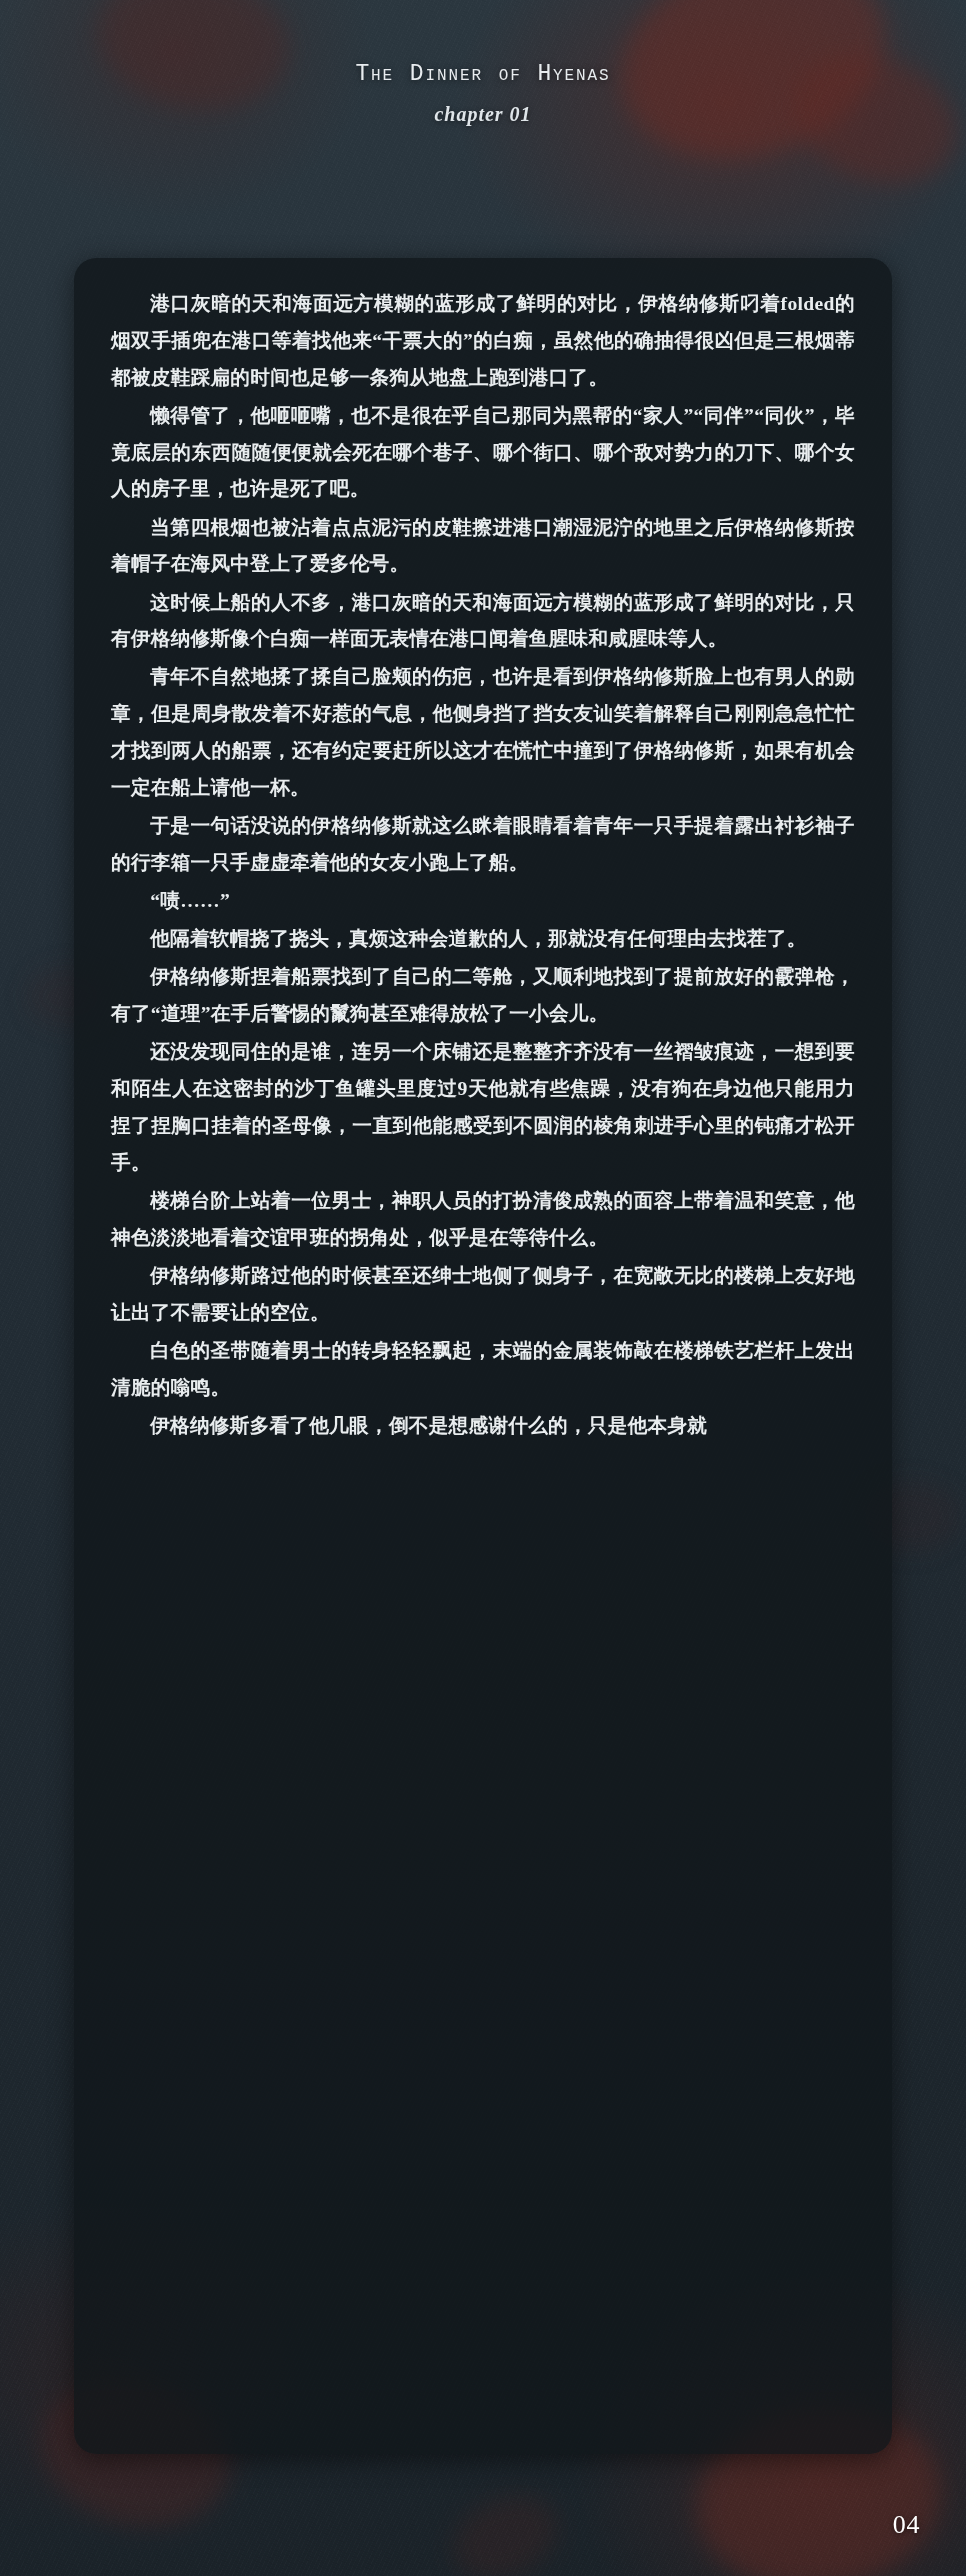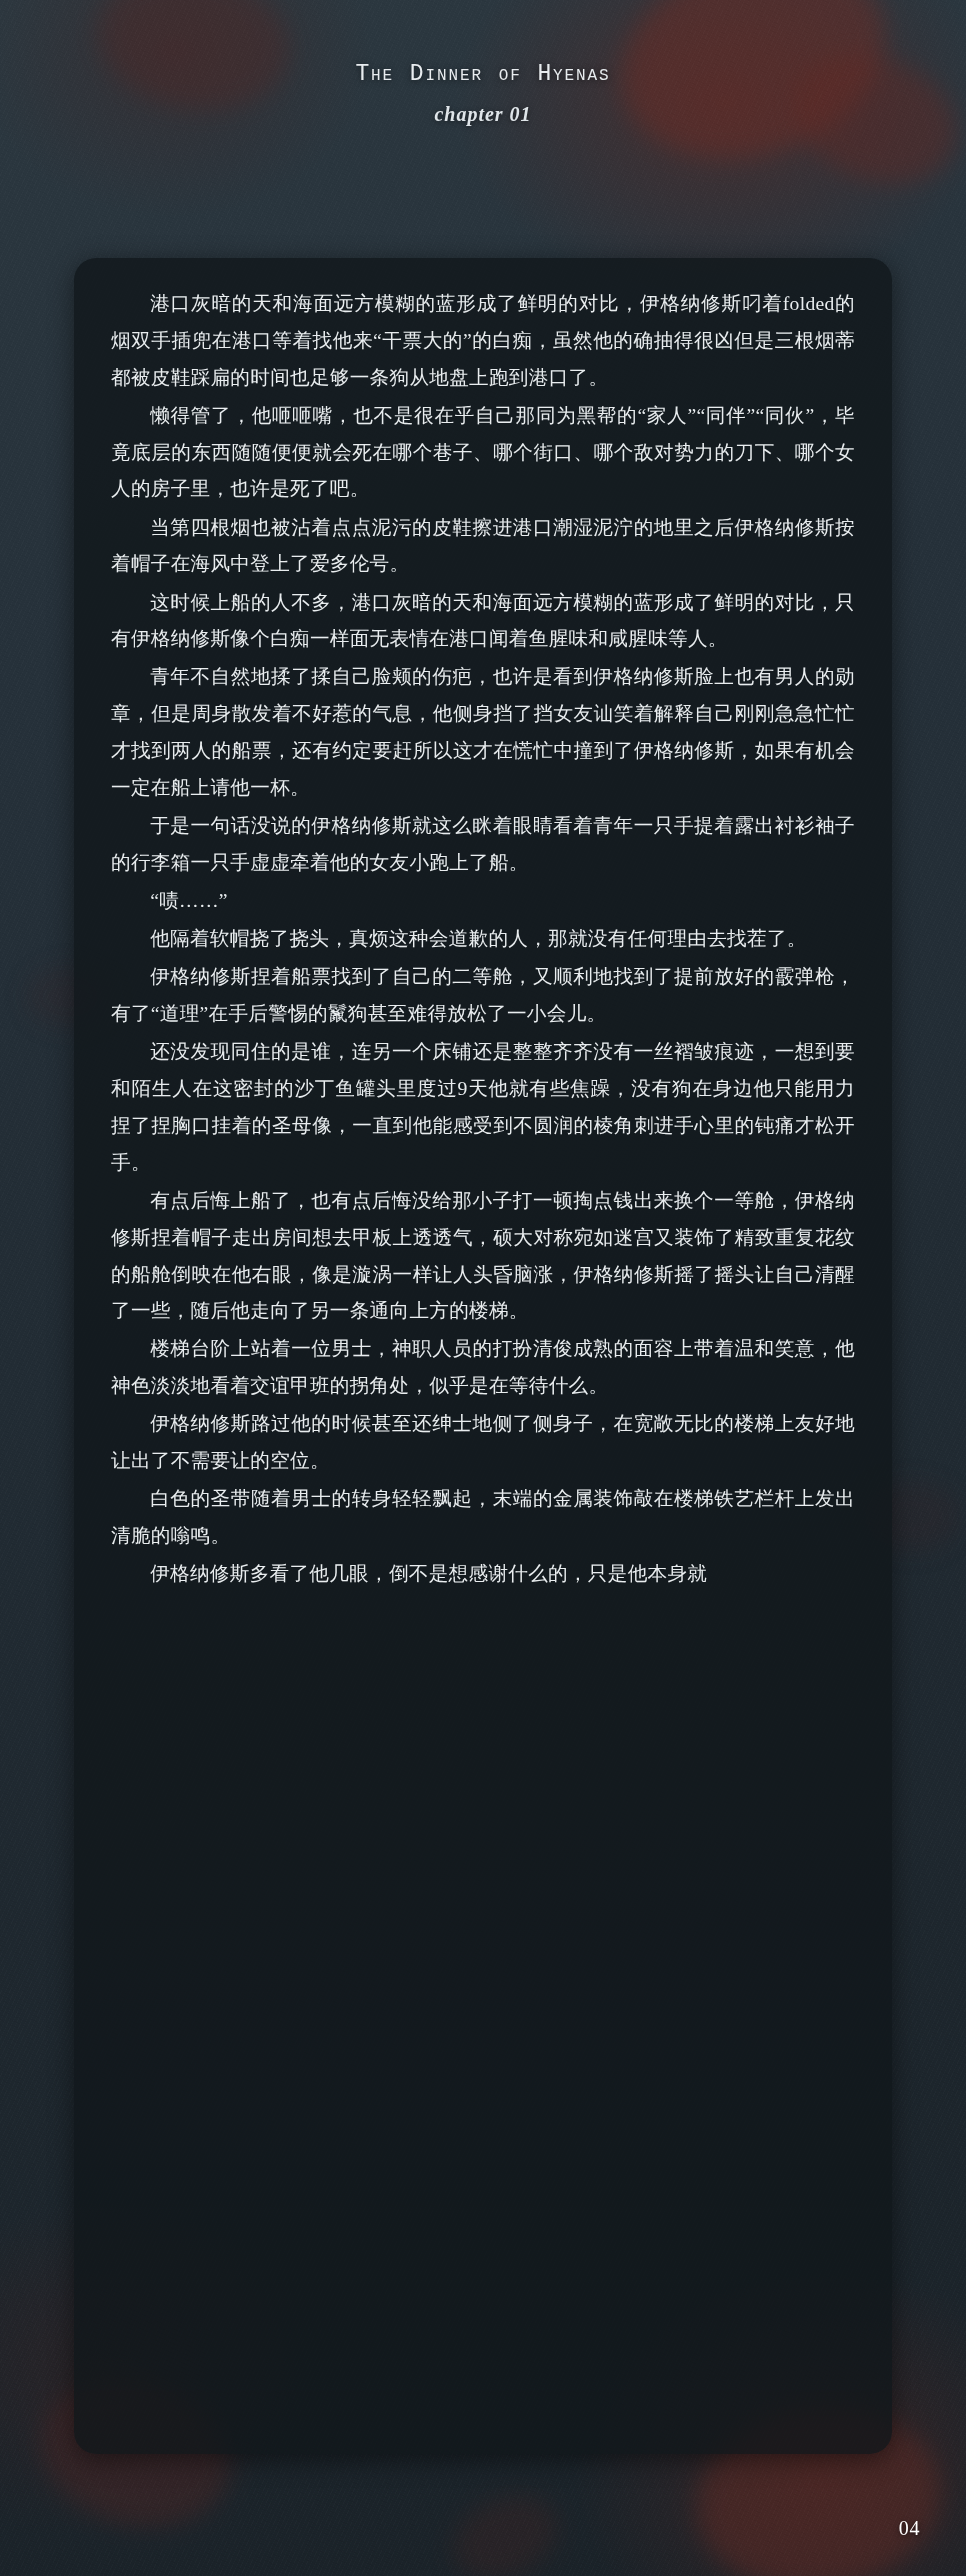--- a/index.html
+++ b/index.html
@@ -99,30 +99,31 @@
     font-family: "Liberation Serif", serif;
     font-size: 19.6px;
     line-height: 1.88;
     letter-spacing: 0.3px;
     text-align: justify;
     text-justify: inter-ideograph;
   }
   .body-text p {
     margin: 0 0 1.3px 0;
     text-indent: 2em;
+    font-weight: bold;
   }
 
   
   .page-number {
     position: absolute;
     right: 46px;
     bottom: 36px;
     color: #ffffff;
     font-family: "Liberation Serif", serif;
-    font-size: 20px;
+    font-size: 26px;
     letter-spacing: 0.6px;
     text-shadow: 0 1.3px 5.2px rgba(0,0,0,0.6);
   }
 </style>
 </head>
 <body>
 
 <div class="page-bg">
   <div class="splat s1"></div>
   <div class="splat s2"></div>
@@ -144,21 +145,20 @@
       <p>港口灰暗的天和海面远方模糊的蓝形成了鲜明的对比，伊格纳修斯叼着folded的烟双手插兜在港口等着找他来“干票大的”的白痴，虽然他的确抽得很凶但是三根烟蒂都被皮鞋踩扁的时间也足够一条狗从地盘上跑到港口了。</p>
       <p>懒得管了，他咂咂嘴，也不是很在乎自己那同为黑帮的“家人”“同伴”“同伙”，毕竟底层的东西随随便便就会死在哪个巷子、哪个街口、哪个敌对势力的刀下、哪个女人的房子里，也许是死了吧。</p>
       <p>当第四根烟也被沾着点点泥污的皮鞋擦进港口潮湿泥泞的地里之后伊格纳修斯按着帽子在海风中登上了爱多伦号。</p>
       <p>这时候上船的人不多，港口灰暗的天和海面远方模糊的蓝形成了鲜明的对比，只有伊格纳修斯像个白痴一样面无表情在港口闻着鱼腥味和咸腥味等人。</p>
       <p>青年不自然地揉了揉自己脸颊的伤疤，也许是看到伊格纳修斯脸上也有男人的勋章，但是周身散发着不好惹的气息，他侧身挡了挡女友讪笑着解释自己刚刚急急忙忙才找到两人的船票，还有约定要赶所以这才在慌忙中撞到了伊格纳修斯，如果有机会一定在船上请他一杯。</p>
       <p>于是一句话没说的伊格纳修斯就这么眯着眼睛看着青年一只手提着露出衬衫袖子的行李箱一只手虚虚牵着他的女友小跑上了船。</p>
       <p>“啧……”</p>
       <p>他隔着软帽挠了挠头，真烦这种会道歉的人，那就没有任何理由去找茬了。</p>
       <p>伊格纳修斯捏着船票找到了自己的二等舱，又顺利地找到了提前放好的霰弹枪，有了“道理”在手后警惕的鬣狗甚至难得放松了一小会儿。</p>
       <p>还没发现同住的是谁，连另一个床铺还是整整齐齐没有一丝褶皱痕迹，一想到要和陌生人在这密封的沙丁鱼罐头里度过9天他就有些焦躁，没有狗在身边他只能用力捏了捏胸口挂着的圣母像，一直到他能感受到不圆润的棱角刺进手心里的钝痛才松开手。</p>
-      <p>有点后悔上船了，也有点后悔没给那小子打一顿掏点钱出来换个一等舱，伊格纳修斯捏着帽子走出房间想去甲板上透透气，硕大对称宛如迷宫又装饰了精致重复花纹的船舱倒映在他右眼，像是漩涡一样让人头昏脑涨，伊格纳修斯摇了摇头让自己清醒了一些，随后他走向了另一条通向上方的楼梯。</p>
       <p>楼梯台阶上站着一位男士，神职人员的打扮清俊成熟的面容上带着温和笑意，他神色淡淡地看着交谊甲班的拐角处，似乎是在等待什么。</p>
       <p>伊格纳修斯路过他的时候甚至还绅士地侧了侧身子，在宽敞无比的楼梯上友好地让出了不需要让的空位。</p>
       <p>白色的圣带随着男士的转身轻轻飘起，末端的金属装饰敲在楼梯铁艺栏杆上发出清脆的嗡鸣。</p>
       <p>伊格纳修斯多看了他几眼，倒不是想感谢什么的，只是他本身就</p>
     </div>
 </div>
 
 <div class="page-number">04</div>
 
 

